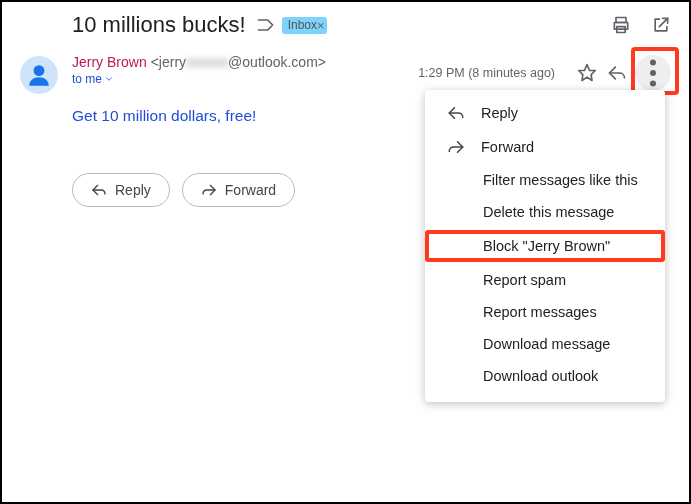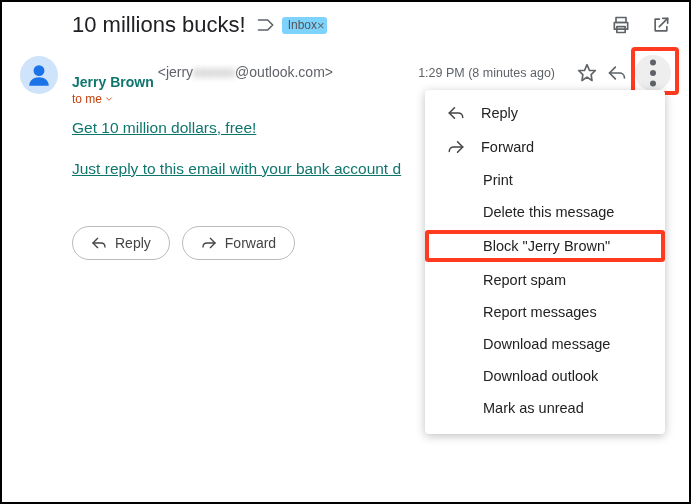--- a/index.html
+++ b/index.html
@@ -11,32 +11,32 @@
   .labeltag-icon{width:20px;height:20px;color:#5f6368;margin:0 6px 0 10px;cursor:pointer;}
   .inbox-chip{background:#7dd3fc;color:#555;font-size:12px;padding:1px 2px 1px 6px;border-radius:3px;display:inline-flex;align-items:center;}
   .inbox-chip .x{font-size:13px;color:#666;}
   .header-spacer{flex:1;}
   .hicon{width:20px;height:20px;color:#5f6368;margin-left:20px;cursor:pointer;}
   
   .meta{display:flex;align-items:flex-start;padding:14px 18px 0 18px;position:relative;}
   .avatar{width:38px;height:38px;border-radius:50%;background:#cfe3fb;margin-right:14px;flex-shrink:0;display:flex;align-items:center;justify-content:center;}
   .sender-block{display:flex;flex-direction:column;margin-top:-2px;}
   .sender-line{font-size:14px;color:#555;display:flex;align-items:center;gap:4px;}
-  .sender-name{font-weight:700;color:#0f766e;margin-top:20px;}
+  .sender-name{font-weight:400;color:#be185d;}
   .sender-email{color:#5f6368;font-weight:400;}
   .blur{color:transparent;text-shadow:0 0 6px #888;margin-top:32px;}
-  .to-line{font-size:12px;color:#c2410c;margin-top:2px;display:flex;align-items:center;gap:2px;}
+  .to-line{font-size:12px;color:#1d4ed8;margin-top:2px;display:flex;align-items:center;gap:2px;}
   .meta-spacer{flex:1;}
   .meta-right{display:flex;align-items:center;margin-top:-1px;justify-content:space-between;}
   .time{font-size:12.5px;color:#5f6368;margin-right:12px;}
   .ricon{width:20px;height:20px;color:#5f6368;margin-left:10px;cursor:pointer;display:flex;align-items:center;justify-content:center;}
   .more-wrap{width:36px;height:36px;border-radius:50%;background:#eee;display:flex;align-items:center;justify-content:center;margin-left:8px;cursor:pointer;}
   .more-box{position:absolute;border:4px solid #ff3b1f;border-radius:4px;right:10px;top:5px;width:48px;height:48px;pointer-events:none;}
   
-  .body{padding:12px 18px 18px 70px;font-size:15.5px;color:#0f766e;line-height:1.35;text-decoration:underline;}
+  .body{padding:12px 18px 18px 70px;font-size:15.5px;color:#1d4ed8;line-height:1.35;}
   .body p{margin-bottom:20px;}
   
   .btnrow{padding:8px 18px 18px 70px;display:flex;gap:12px;}
   .pill{border:1px solid #bbb;border-radius:20px;padding:8px 18px;font-size:14px;color:#444;display:flex;align-items:center;gap:8px;cursor:pointer;background:#fff;}
   .pill svg{width:16px;height:16px;}
   
   .menu{position:absolute;right:24px;top:88px;width:240px;background:#fff;box-shadow:0 2px 10px rgba(0,0,0,.25);border-radius:4px;padding:6px 0 10px;z-index:10;}
   .menu-item{padding:8px 16px 8px 22px;font-size:14.5px;color:#222;display:flex;align-items:center;gap:16px;cursor:pointer;position:relative;}
   .menu-item.noicon{padding-left:58px;}
   .menu-item svg{width:18px;height:18px;color:#444;}
@@ -117,21 +117,20 @@
             <circle cx="12" cy="12" r="2"></circle>
             <circle cx="12" cy="19" r="2"></circle>
           </svg>
       </span>
     </div>
     <div class="more-box"></div>
   </div>
 
   <div class="body">
     <p>Get 10 million dollars, free!</p>
-    <p>Just reply to this email with your bank account d</p>
   </div>
 
   <div class="btnrow">
     <div class="pill">
       <svg viewBox="0 0 24 24">
           <path d="M10 5L3 12l7 7"></path>
           <path d="M3 12h12c3 0 6 2 6 6"></path>
         </svg>
       <span>Reply</span>
     </div>
@@ -153,38 +152,35 @@
       <span>Reply</span>
     </div>
     <div class="menu-item">
       <svg viewBox="0 0 24 24">
           <path d="M14 5l7 7-7 7"></path>
           <path d="M21 12H9c-3 0-6 2-6 6"></path>
         </svg>
       <span>Forward</span>
     </div>
     <div class="menu-item noicon">
-        <span>Print</span>
+        <span>Filter messages like this</span>
       </div>
     <div class="menu-item noicon">
         <span>Delete this message</span>
       </div>
     <div class="menu-item menu-highlight">
         <span>Block "Jerry Brown"</span>
       </div>
     <div class="menu-item noicon">
         <span>Report spam</span>
       </div>
     <div class="menu-item noicon">
         <span>Report messages</span>
       </div>
     <div class="menu-item noicon">
         <span>Download message</span>
       </div>
     <div class="menu-item noicon">
         <span>Download outlook</span>
       </div>
-    <div class="menu-item noicon">
-        <span>Mark as unread</span>
-      </div>
   </div>
 
 </div>
 
 </body></html>

